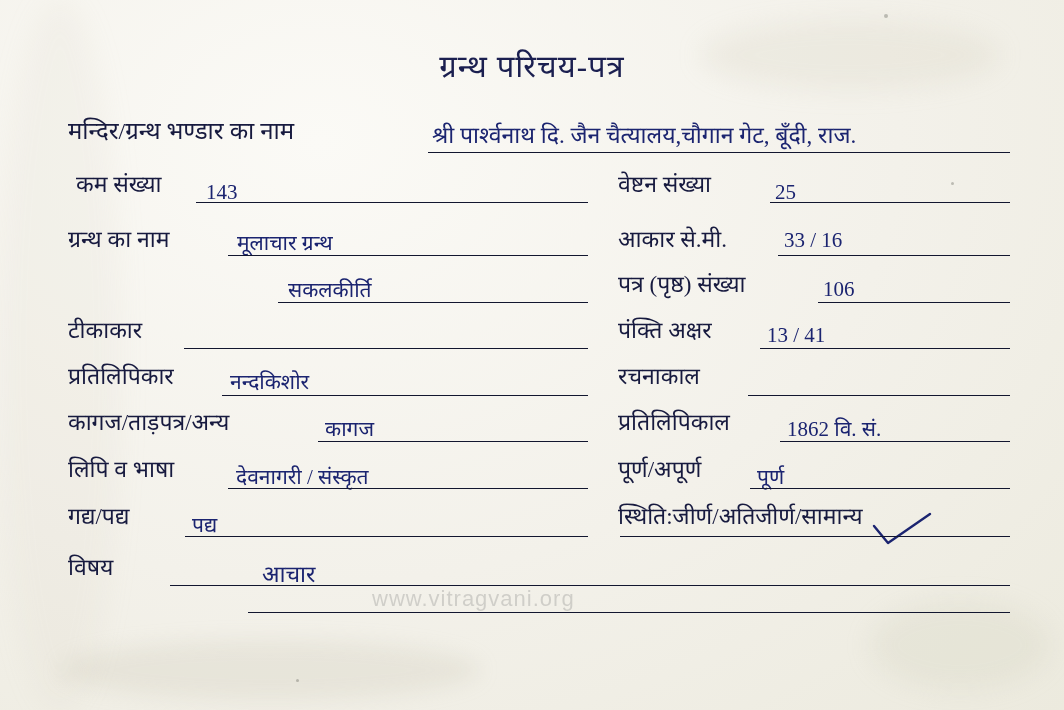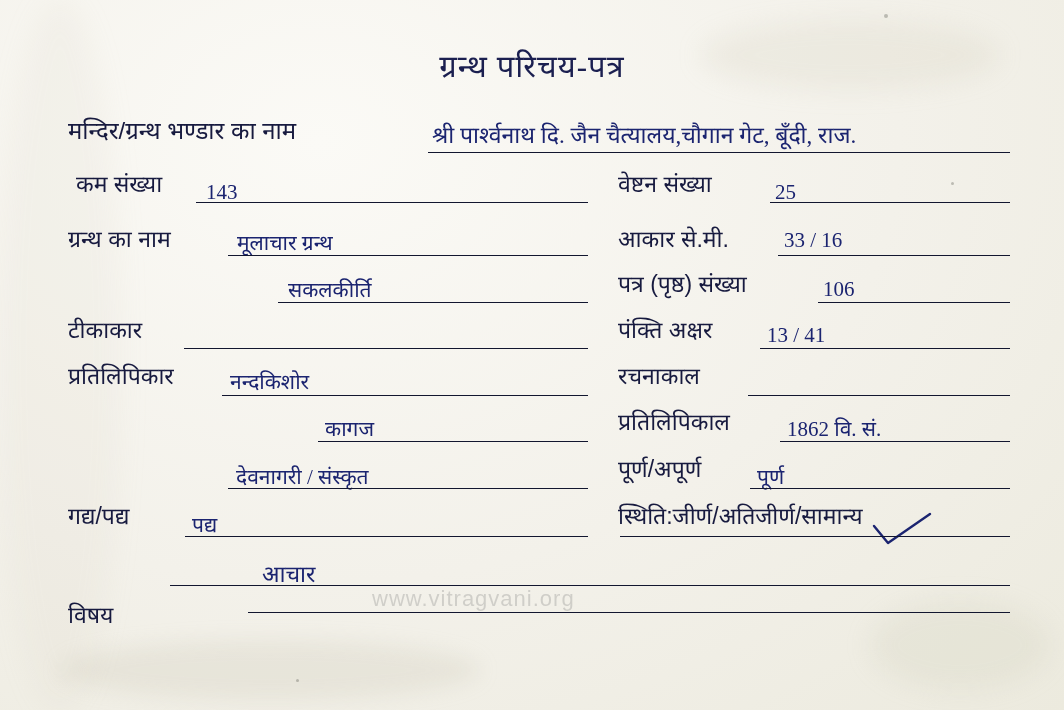--- a/index.html
+++ b/index.html
@@ -46,21 +46,21 @@
     font-family: "Liberation Serif", serif;
     font-weight: 400;
   }
 
   
   .lbl {
     position: absolute;
     color: #171a3f;
     font-size: 23px;
     white-space: nowrap;
-    font-family: Liberation Sans, sans-serif;
+    font-family: Liberation Serif, serif;
   }
   .val {
     position: absolute;
     color: #1b2470;
     font-size: 21px;
     white-space: nowrap;
     font-family: "Liberation Serif", serif;
   }
   .val.big { font-size: 23px; }
 
@@ -146,45 +146,47 @@
   <div class="rule" style="left:760px; top:348px; width:250px;"></div>
 
   <div class="lbl" style="left:68px; top:359px;">प्रतिलिपिकार</div>
   <div class="val" style="left:230px; top:367px;">नन्दकिशोर</div>
   <div class="rule" style="left:222px; top:395px; width:366px;"></div>
 
   <div class="lbl" style="left:618px; top:359px;">रचनाकाल</div>
   <div class="val" style="left:760px; top:367px;"></div>
   <div class="rule" style="left:748px; top:395px; width:262px;"></div>
 
+  <div class="lbl" style="left:68px; top:405px;">कागज/ताड़पत्र/अन्य</div>
   <div class="val" style="left:325px; top:414px;">कागज</div>
   <div class="rule" style="left:318px; top:441px; width:270px;"></div>
 
   <div class="lbl" style="left:618px; top:405px;">प्रतिलिपिकाल</div>
   <div class="val" style="left:787px; top:414px;">1862 वि. सं.</div>
   <div class="rule" style="left:780px; top:441px; width:230px;"></div>
 
+  <div class="lbl" style="left:68px; top:452px;">लिपि व भाषा</div>
   <div class="val" style="left:236px; top:462px;">देवनागरी / संस्कृत</div>
   <div class="rule" style="left:228px; top:488px; width:360px;"></div>
 
   <div class="lbl" style="left:618px; top:452px;">पूर्ण/अपूर्ण</div>
   <div class="val" style="left:757px; top:462px;">पूर्ण</div>
   <div class="rule" style="left:750px; top:488px; width:260px;"></div>
 
   <div class="lbl" style="left:68px; top:499px;">गद्य/पद्य</div>
   <div class="val" style="left:192px; top:510px;">पद्य</div>
   <div class="rule" style="left:185px; top:536px; width:403px;"></div>
 
   <div class="lbl" style="left:618px; top:499px;">स्थिति:जीर्ण/अतिजीर्ण/सामान्य</div>
   <svg class="checkmark" style="left:872px; top:512px;" width="62" height="36" viewBox="0 0 62 36">
     <path d="M2 14 L16 31 L58 2" fill="none" stroke="#1b2470" stroke-width="2.4" stroke-linecap="round" stroke-linejoin="round"></path>
   </svg>
   <div class="rule" style="left:620px; top:536px; width:390px;"></div>
 
-  <div class="lbl" style="left:68px; top:550px;margin-top:48px;">विषय</div>
+  <div class="lbl" style="left:68px; top:550px;">विषय</div>
   <div class="val big" style="left:262px; top:557px;">आचार</div>
   <div class="rule" style="left:170px; top:585px; width:840px;"></div>
 
   <div class="val" style="left:262px; top:600px;"></div>
   <div class="rule" style="left:248px; top:612px; width:762px;"></div>
 
   <div class="watermark">www.vitragvani.org</div>
 
 </div>
 

